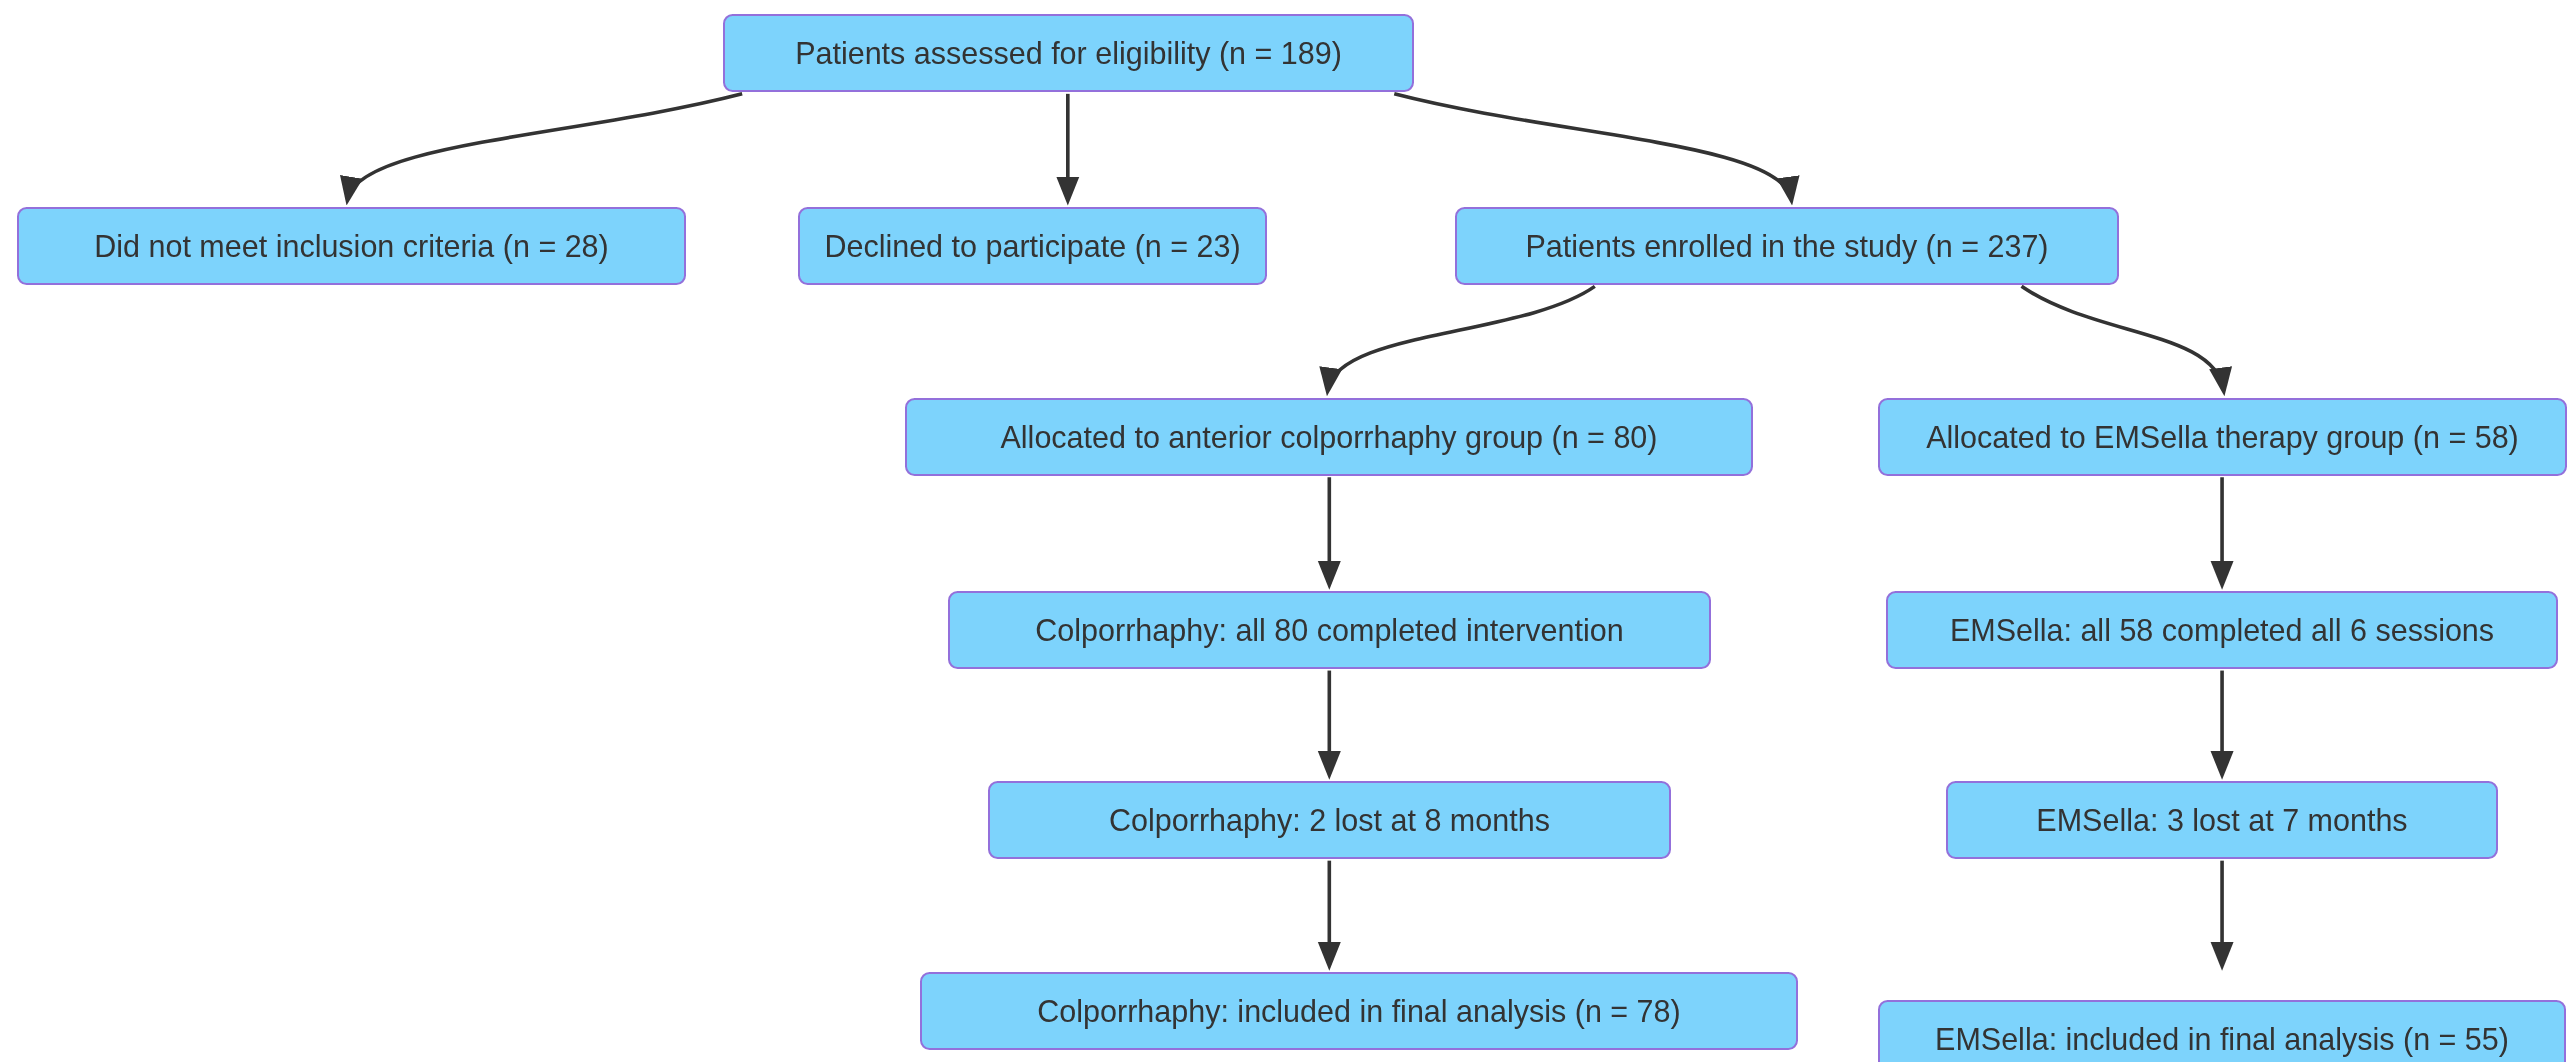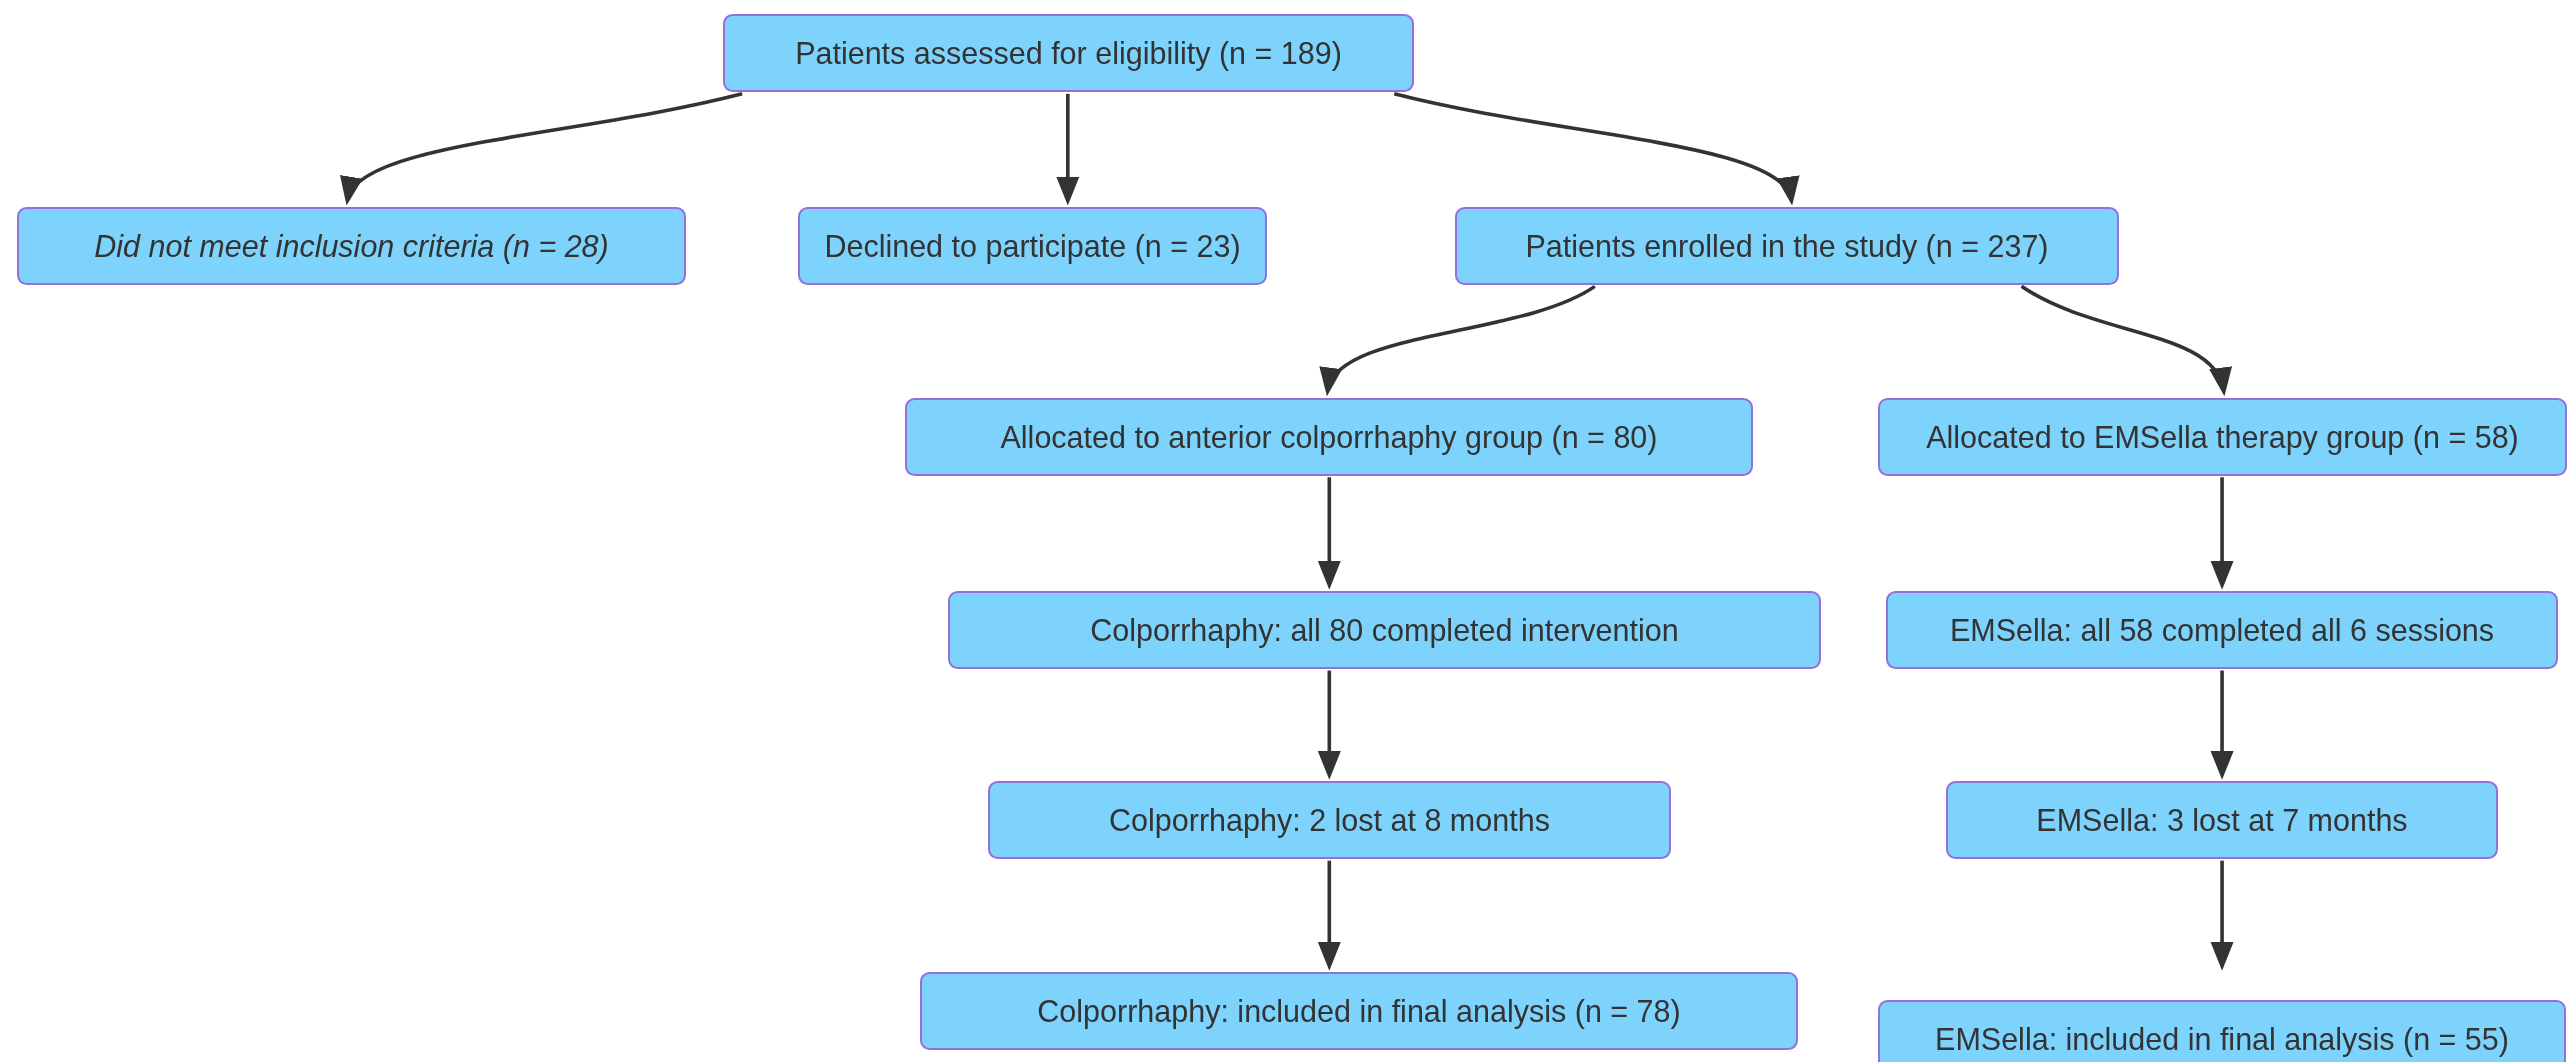--- a/index.html
+++ b/index.html
@@ -35,26 +35,26 @@
     display: flex;
     align-items: center;
     justify-content: center;
     color: #333333;
     font-size: 30.5px;
     white-space: nowrap;
     text-align: center;
   }
   
   .n-assessed        { left: 723px;  top: 14.4px;   width: 691px;  }
-  .n-not-eligible    { left: 17px;   top: 207px;  width: 669px; font-style: italic;  }
+  .n-not-eligible    { left: 17px;   top: 207px;  width: 669px;  }
   .n-declined        { left: 798px;  top: 207px;  width: 469px;  }
   .n-enrolled        { left: 1455px; top: 207px;  width: 664px;  }
   .n-alloc-colp      { left: 905px; top: 398px;  width: 848px; }
   .n-alloc-ems       { left: 1878px; top: 398px;  width: 689px;  }
-  .n-colp-completed  { left: 948px; top: 591px;  width: 873px;  }
+  .n-colp-completed  { left: 948px; top: 591px;  width: 763px;  }
   .n-ems-completed   { left: 1886px; top: 591px;  width: 672px;  }
   .n-colp-lost       { left: 988px; top: 781px;  width: 683px;  }
   .n-ems-lost        { left: 1946px; top: 781px;  width: 552px;  }
   .n-colp-final      { left: 920px; top: 972px; width: 878px; }
   .n-ems-final       { left: 1878px; top: 1000px; width: 688px;  }
 </style>
 </head>
 <body>
 
 <div class="canvas">

